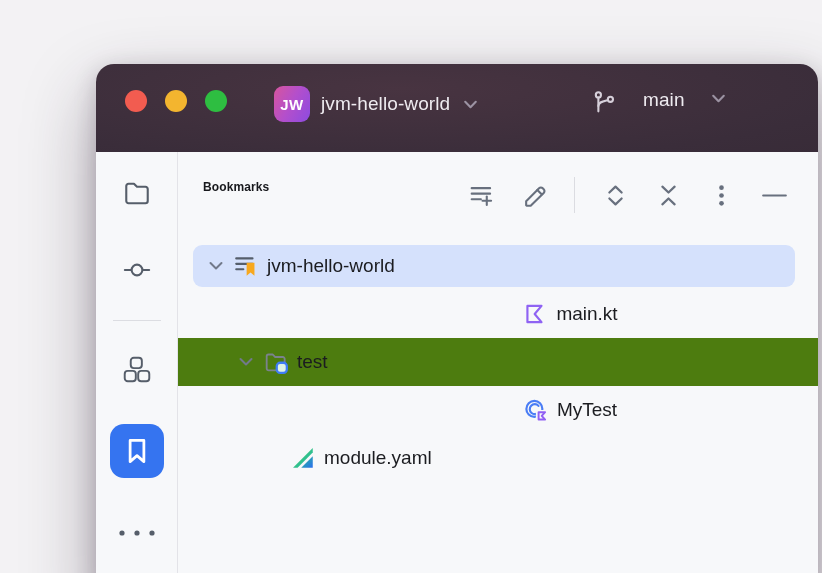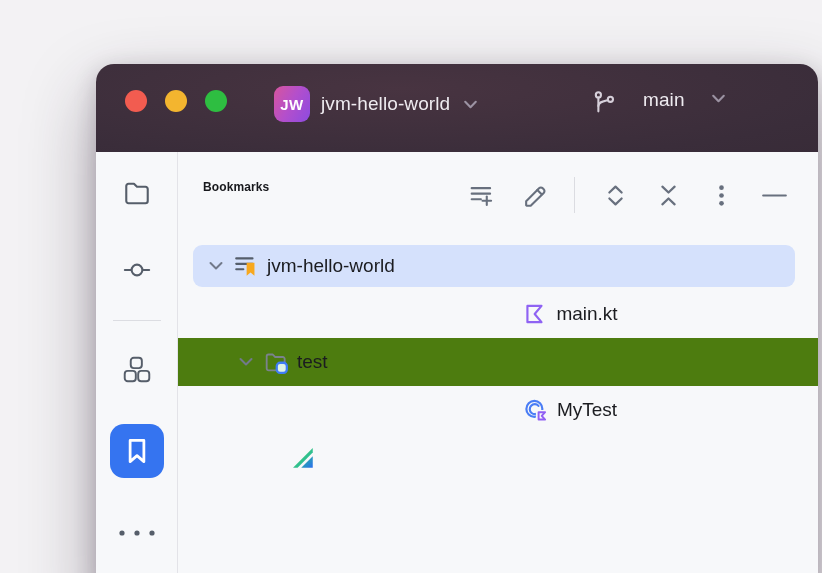--- a/index.html
+++ b/index.html
@@ -292,18 +292,19 @@
                 </linearGradient>
                 <linearGradient id="ampB" x1="0" y1="0" x2="1" y2="1">
                   <stop offset="0" stop-color="#24c08d"></stop>
                     <stop offset="1" stop-color="#2b6ef0"></stop>
                 </linearGradient>
               </defs>
               <polygon points="2.8,21 7,21 21,7 21,2.8" fill="url(#ampA)"></polygon>
               <polygon points="10.4,21 21,21 21,10.4" fill="url(#ampB)"></polygon>
             </svg>
           </span>
+          <span class="lbl">module.yaml</span>
         </div>
 
       </div>
     </div>
   </div>
 </div>
 
 </body></html>

